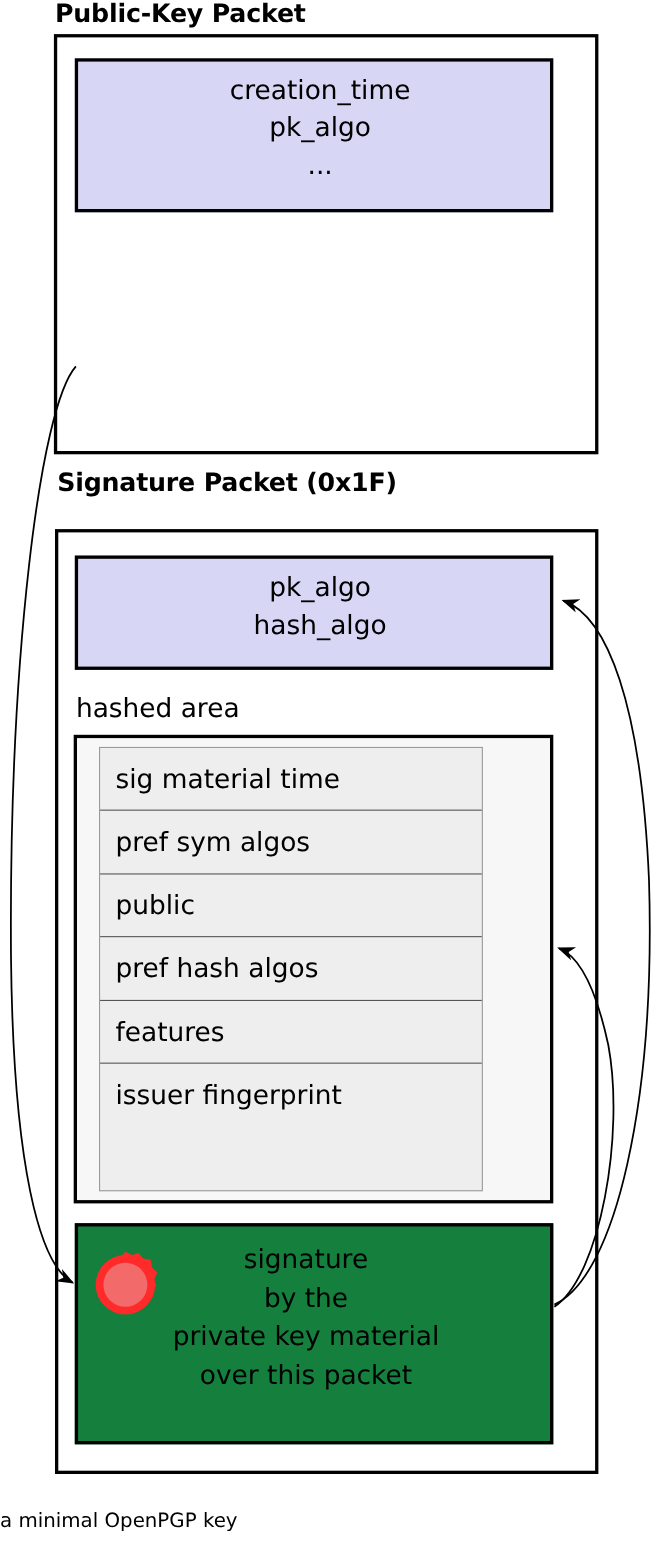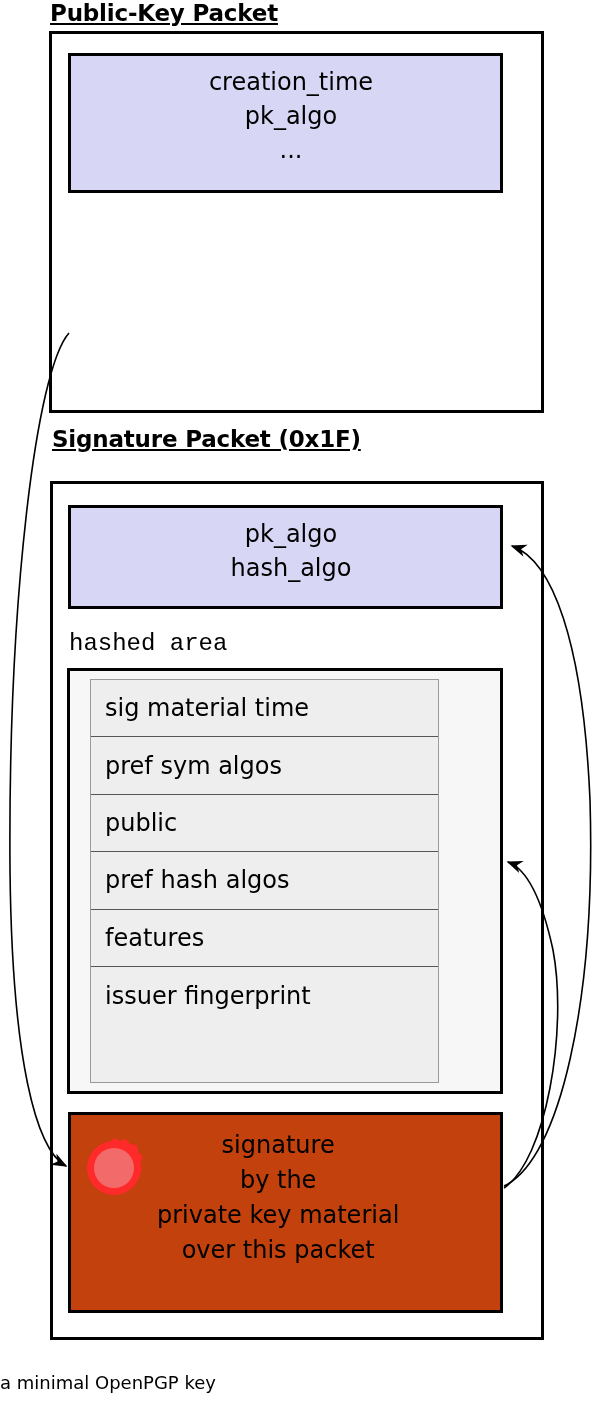--- a/index.html
+++ b/index.html
@@ -19,21 +19,20 @@
   }
 
   
   .packet-title {
     position: absolute;
     font-weight: bold;
     font-size: 23px;
     color: #000000;
     white-space: nowrap;
     letter-spacing: -0.2px;
-    text-decoration: underline;
   }
   #title-pubkey { left: 50px; top: 0px; }
   #title-sig    { left: 52px; top: 426px; }
 
   
   .packet-frame {
     position: absolute;
     border: 3px solid #000000;
     background: #ffffff;
     box-sizing: border-box;
@@ -47,21 +46,21 @@
     border: 3px solid #000000;
     box-sizing: border-box;
     font-size: 24px;
     line-height: 34px;
     color: #000000;
     padding: 9px 0 0 11px;
     text-align: center;
   }
   .lavender { background: #d7d7f5; }
   .green    { background: #cef5ce; }
-  .yellow   { background: #c2410c; }
+  .yellow   { background: #15803d; }
 
   #pubkey-meta { left: 68px;  top: 53px;  width: 435px; height: 140px; }
   #pubkey-material {
     left: 68px; top: 193px; width: 435px; height: 101px;
     display: flex; align-items: center; padding: 0 0 0 11px;
   }
   #pubkey-material .label {
     color: #0b3d0b;
     font-size: 24px;
     margin-left: 13px;
@@ -69,21 +68,20 @@
 
   #sig-meta { left: 68px; top: 505px; width: 435px; height: 104px; }
 
   
   #hashed-label {
     position: absolute;
     left: 69px; top: 630px;
     font-size: 24px;
     color: #000000;
     white-space: nowrap;
-    font-family: Liberation Mono, monospace;
   }
   #hashed-box {
     position: absolute;
     left: 67px; top: 668px;
     width: 436px; height: 426px;
     border: 3px solid #000000;
     background: #f7f7f7;
     box-sizing: border-box;
   }
   #hashed-table {

